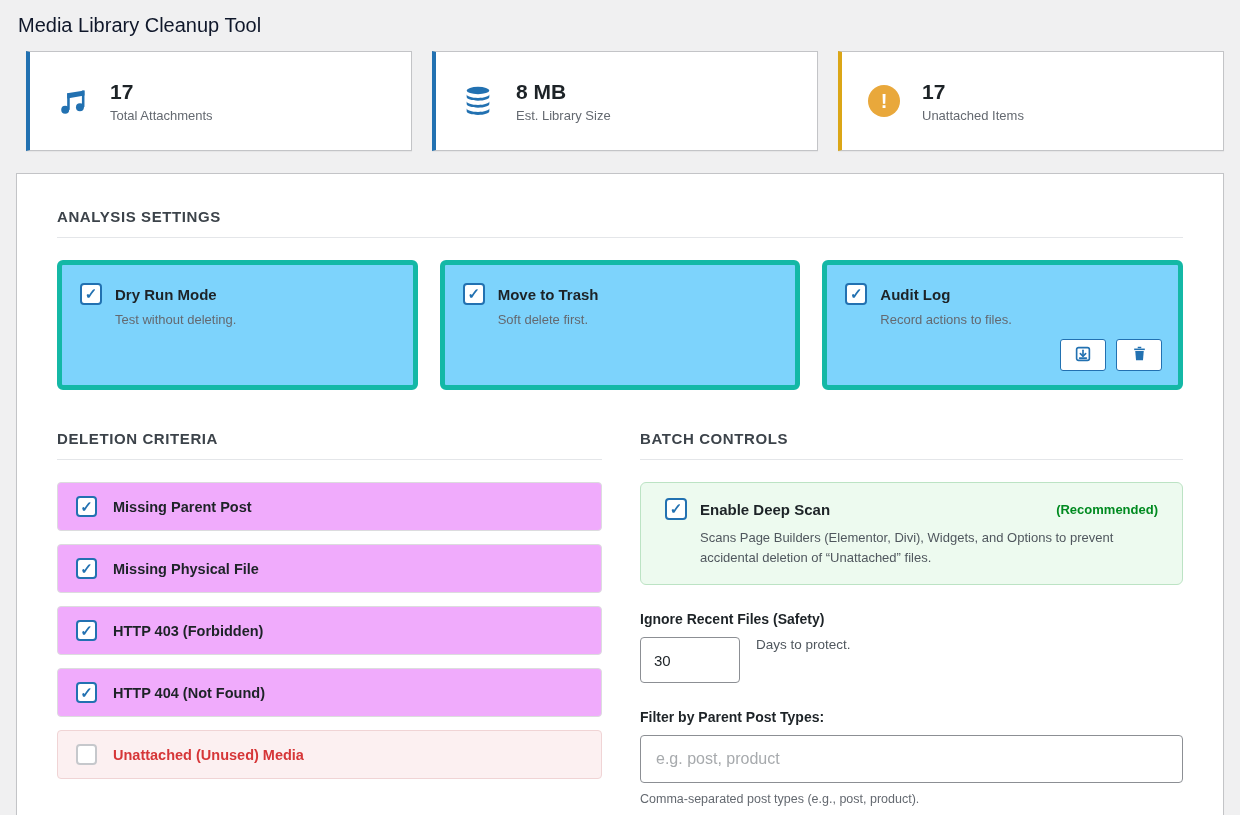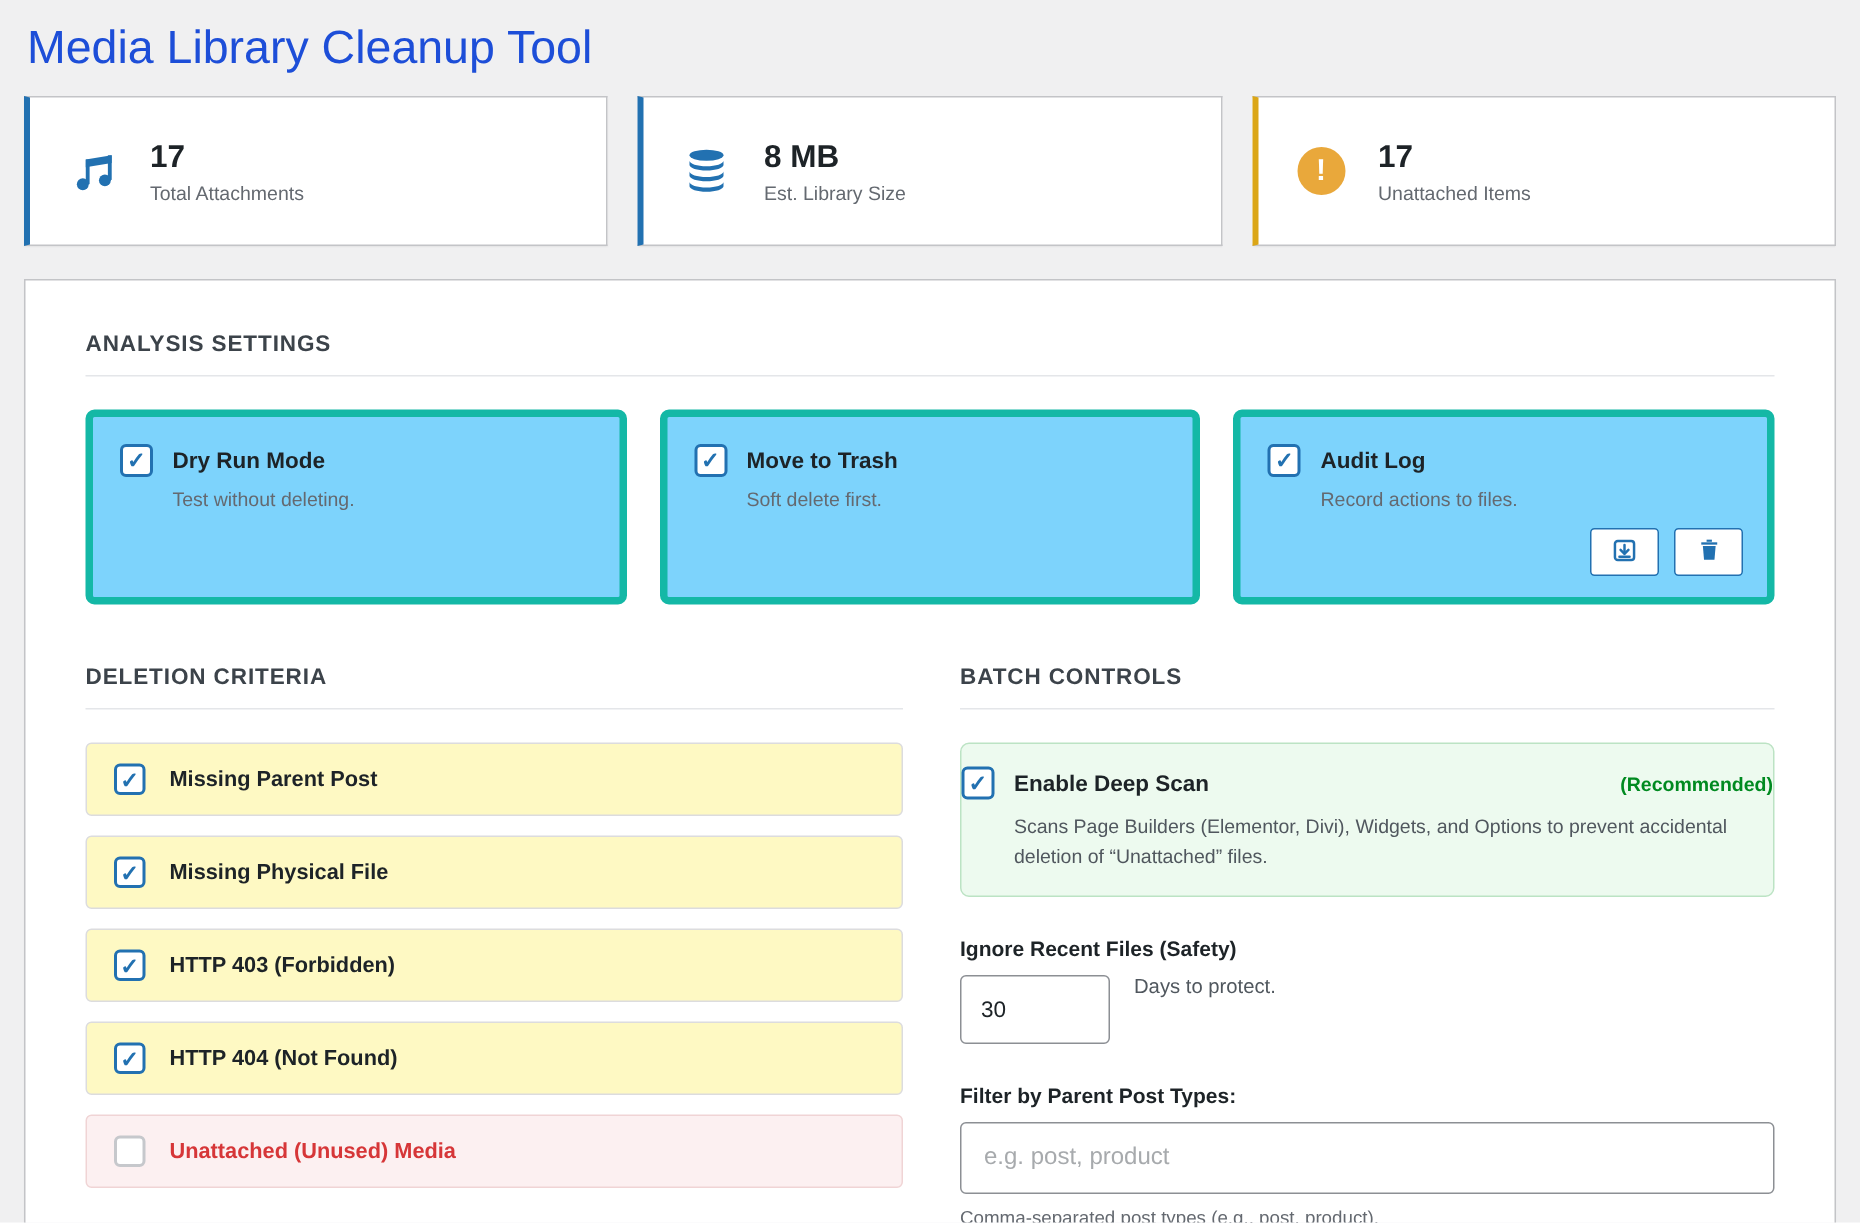--- a/index.html
+++ b/index.html
@@ -6,26 +6,26 @@
   html,body { margin:0; padding:0; }
   body {
     width:1240px; height:815px; overflow:hidden;
     background:#f0f0f1;
     font-family:"Liberation Sans", sans-serif;
     color:#1d2327;
   }
   .page { padding:8px 16px 0; }
 
   .page-title {
-    font-size:31px; font-weight:400; color:#1d4ed8;
+    font-size:20px; font-weight:400; color:#0f172a;
     margin:6px 0 14px 2px;
   }
 
   
-  .stats-row { display:flex; gap:20px; }
+  .stats-row { display:flex; gap:20px;margin-left:10px; }
   .stat-card {
     flex:1; background:#fff;
     border:1px solid #c3c4c7; border-left:4px solid #2271b1;
     box-shadow:0 1px 1px rgba(0,0,0,.04);
     padding:18px 22px; display:flex; align-items:center; gap:18px;
     min-height:100px;
   }
   .stat-icon { width:40px; height:40px; display:flex; align-items:center; justify-content:center; flex:0 0 auto; }
   .stat-value { font-size:21px; font-weight:700; color:#1d2327; line-height:1.2; }
   .stat-label { font-size:13px; color:#646970; margin-top:3px; }
@@ -75,32 +75,32 @@
   }
 
   
   .columns { display:flex; gap:38px; align-items:flex-start; }
   .col-left { width:545px; flex:0 0 auto; }
   .col-right { flex:1; min-width:0; }
 
   
   .criteria-item {
     display:flex; align-items:center; gap:16px;
-    background:#fef9c3; border:1px solid #dcdcde; border-radius:4px;
+    background:#f0abfc; border:1px solid #dcdcde; border-radius:4px;
     padding:13px 18px; margin-bottom:13px; cursor:pointer;
   }
   .criteria-item .cb { width:21px; height:21px; }
   .criteria-label { font-size:14.5px; font-weight:600; color:#1d2327; }
   .criteria-item.danger { background:#fcf0f1; border-color:#f0d4d5; }
   .criteria-item.danger .criteria-label { color:#d63638; }
 
   
   .deep-scan {
     background:#edfaef; border:1px solid #bce3c4; border-radius:6px;
-    padding:15px 0 16px;
+    padding:15px 24px 16px;
   }
   .deep-head { display:flex; align-items:center; gap:13px; }
   .deep-label { font-size:15px; font-weight:700; color:#1d2327; }
   .deep-badge { margin-left:auto; color:#008a20; font-weight:700; font-size:13px; }
   .deep-desc { margin:8px 0 0 35px; font-size:13px; color:#50575e; line-height:1.55; max-width:500px; }
 
   .field-label { font-size:14px; font-weight:700; color:#1d2327; margin:26px 0 10px; }
   .days-row { display:flex; align-items:flex-start; gap:16px; }
   .days-input {
     width:100px; height:46px; border:1px solid #8c8f94; border-radius:4px;

